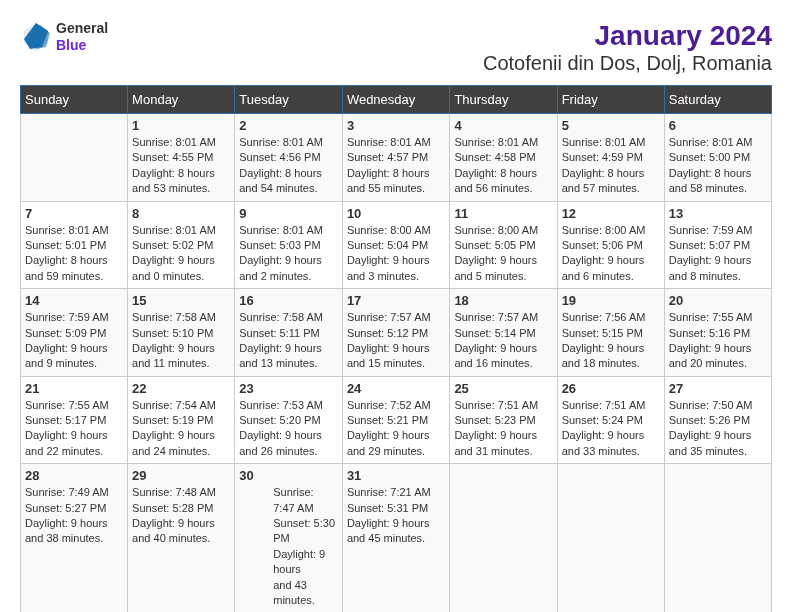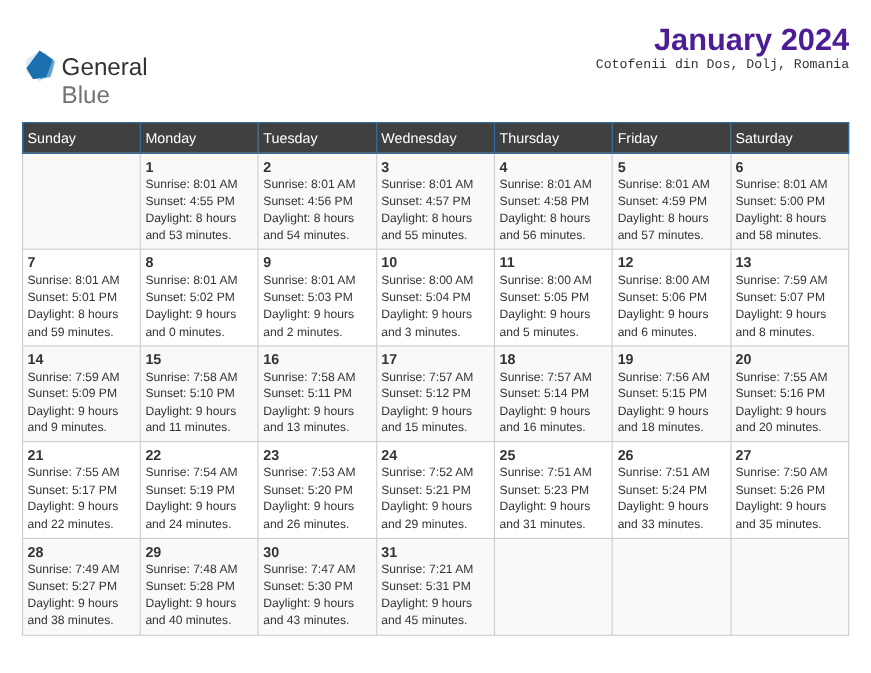--- a/index.html
+++ b/index.html
@@ -14,44 +14,42 @@
       display: flex;
       justify-content: space-between;
       align-items: flex-start;
       margin-bottom: 10px;
     }
     .logo {
       display: flex;
       align-items: center;
     }
     .logo-text {
-      font-size: 22px;
-      font-weight: normal;
+      font-size: 14px;
+      font-weight: bold;
       line-height: 1.2;
-      margin-top: 28px;
     }
     .logo-general { color: #333; }
-    .logo-blue { color: #737373; }
+    .logo-blue { color: #6d28d9; }
     .logo-icon {
       width: 32px;
       height: 32px;
       margin-right: 4px;
     }
     .title-block {
       text-align: right;
     }
     .calendar-title {
       font-size: 28px;
       font-weight: bold;
       color: #4c1d95;
     }
     .calendar-subtitle {
-      font-size: 12px;
+      font-size: 20px;
       color: #333;
-      font-family: Liberation Mono, monospace;
     }
     table {
       width: 100%;
       border-collapse: collapse;
       font-size: 11px;
     }
     thead tr th {
       background-color: #404040;
       color: #fff;
       padding: 6px 4px;
@@ -331,21 +329,21 @@
         </td>
         <td>
           <span class="day-num">29</span>
           <div class="day-info" style="white-space: pre-line;">Sunrise: 7:48 AM
 Sunset: 5:28 PM
 Daylight: 9 hours
 and 40 minutes.</div>
         </td>
         <td>
           <span class="day-num">30</span>
-          <div class="day-info" style="white-space: pre-line;">Sunrise: 7:47 AM
+          <div class="day-info" style="white-space: pre-line; margin-left: 34px;">Sunrise: 7:47 AM
 Sunset: 5:30 PM
 Daylight: 9 hours
 and 43 minutes.</div>
         </td>
         <td>
           <span class="day-num">31</span>
           <div class="day-info" style="white-space: pre-line;">Sunrise: 7:21 AM
 Sunset: 5:31 PM
 Daylight: 9 hours
 and 45 minutes.</div>

